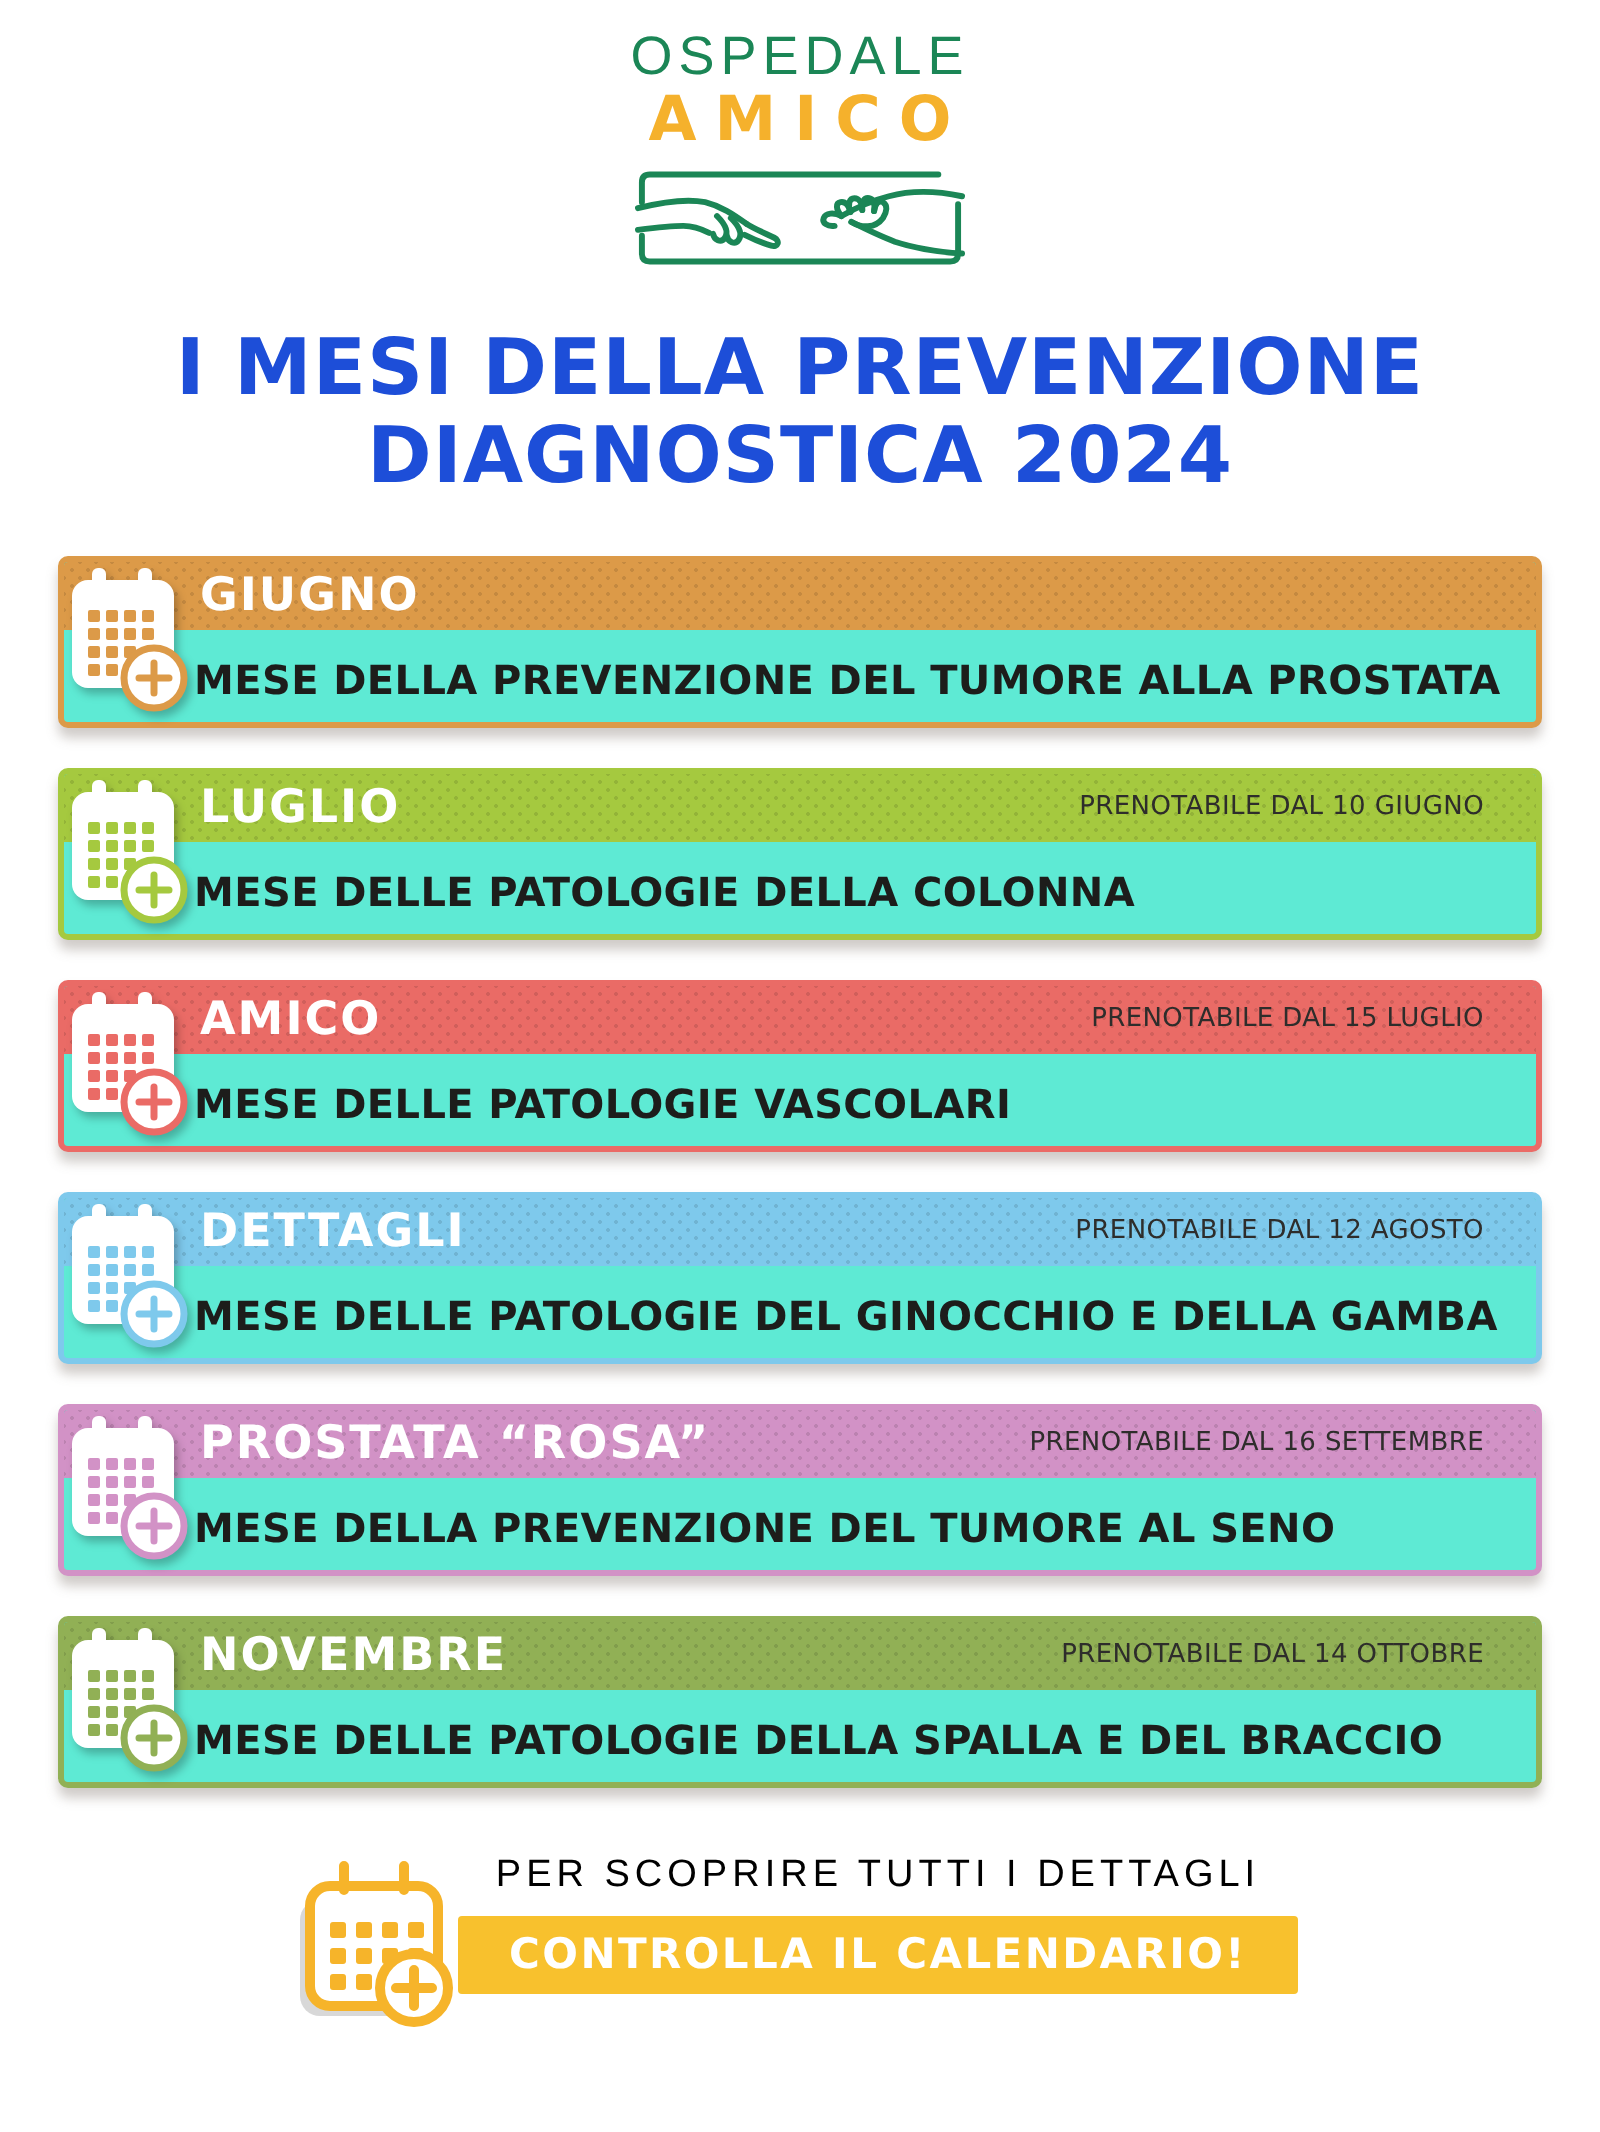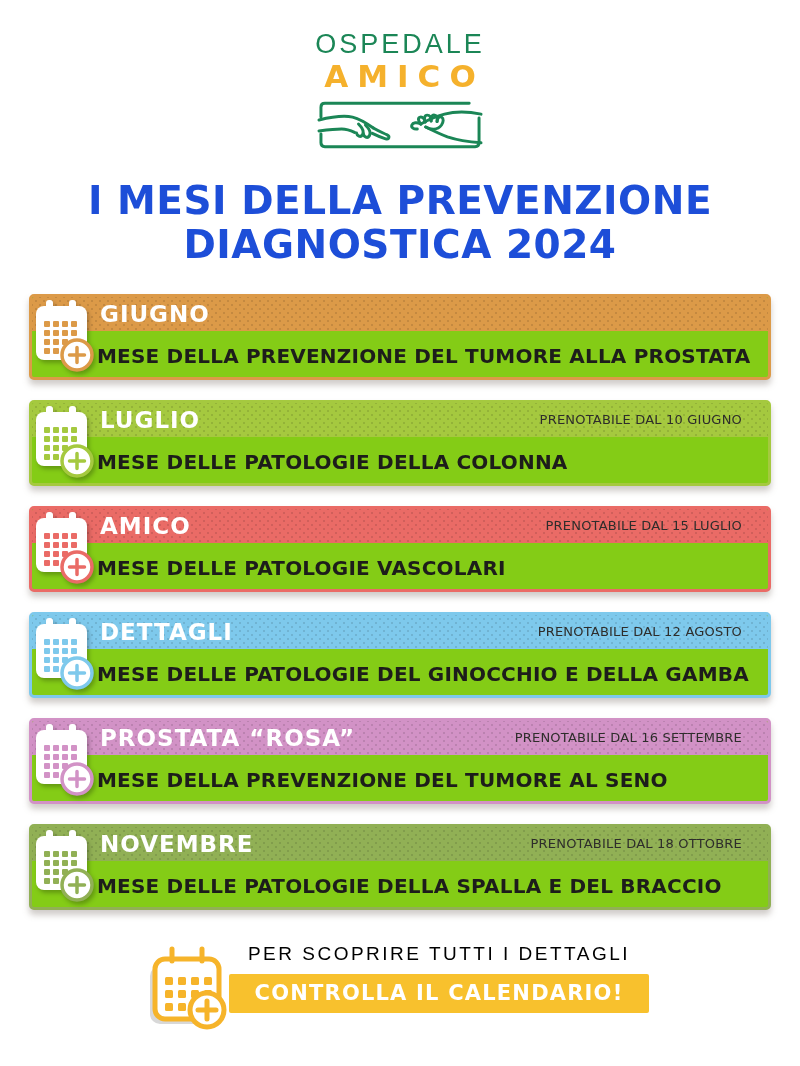--- a/index.html
+++ b/index.html
@@ -4,42 +4,42 @@
 <style>
   html,body{margin:0;padding:0;}
   body{
     width:800px;height:1066px;background:#ffffff;overflow:hidden;
     font-family:"DejaVu Sans","Liberation Sans",sans-serif;
     -webkit-font-smoothing:antialiased;
   }
   .page{position:relative;width:800px;height:1066px;}
 
   
-  .logo{padding-top:30px;text-align:center;}
+  .logo{padding-top:14px;text-align:center;}
   .logo-ospedale{
     font-family:"Liberation Sans",sans-serif;
     font-size:27px;font-weight:400;letter-spacing:3px;line-height:1.05;
   }
   .logo-amico{
     font-size:31px;font-weight:bold;letter-spacing:9px;padding-left:9px;
     line-height:1.1;margin-top:1px;
   }
   .logo-hands{display:block;margin:6px auto 0;}
 
   
   .title{
     margin:28px 0 0;text-align:center;
     font-size:39px;font-weight:bold;line-height:1.12;letter-spacing:0.5px;
   }
 
   
   .banners{width:742px;margin:27px auto 0;}
   .banner{
     position:relative;height:80px;margin-bottom:20px;
-    background:#84cc16;border:3px solid var(--c);border-radius:5px;
+    background:#5eead4;border:3px solid var(--c);border-radius:5px;
     box-shadow:0 5px 6px rgba(120,110,100,.35);
   }
   .strip{
     height:34px;background-color:var(--c);
     background-image:
       radial-gradient(rgba(0,0,0,.11) .8px, transparent 1.1px),
       radial-gradient(rgba(0,0,0,.11) .8px, transparent 1.1px);
     background-size:8px 8px,8px 8px;background-position:0 0,4px 4px;
     display:flex;align-items:center;justify-content:space-between;
     padding:0 26px 0 68px;box-sizing:border-box;
@@ -258,21 +258,21 @@
             <rect x="18" y="49" width="6" height="6" rx="1"></rect>
         </g>
         <circle cx="42" cy="56" r="15" fill="#fff" stroke="var(--c)" stroke-width="3.5"></circle>
         <path d="M34.5,56 H49.5 M42,48.5 V63.5" stroke="var(--c)" stroke-width="3.5" stroke-linecap="round" fill="none"></path>
       </svg>
     </section>
 
     <section class="banner" style="--c: #91b055;">
       <div class="strip">
         <span class="month-name">NOVEMBRE</span>
-        <span class="prenotabile">PRENOTABILE DAL 18 OTTOBRE</span>
+        <span class="prenotabile">PRENOTABILE DAL 14 OTTOBRE</span>
       </div>
       <div class="desc-row">
         <span class="desc">MESE DELLE PATOLOGIE DELLA SPALLA E DEL BRACCIO</span>
       </div>
       <svg class="cal-icon" viewBox="0 0 60 76">
         <rect x="11" y="1" width="7" height="13" rx="3" fill="#fff"></rect>
         <rect x="34" y="1" width="7" height="13" rx="3" fill="#fff"></rect>
         <rect x="1" y="7" width="51" height="54" rx="8" fill="#fff"></rect>
         <g fill="var(--c)">
           <rect x="9" y="22" width="6" height="6" rx="1"></rect>

